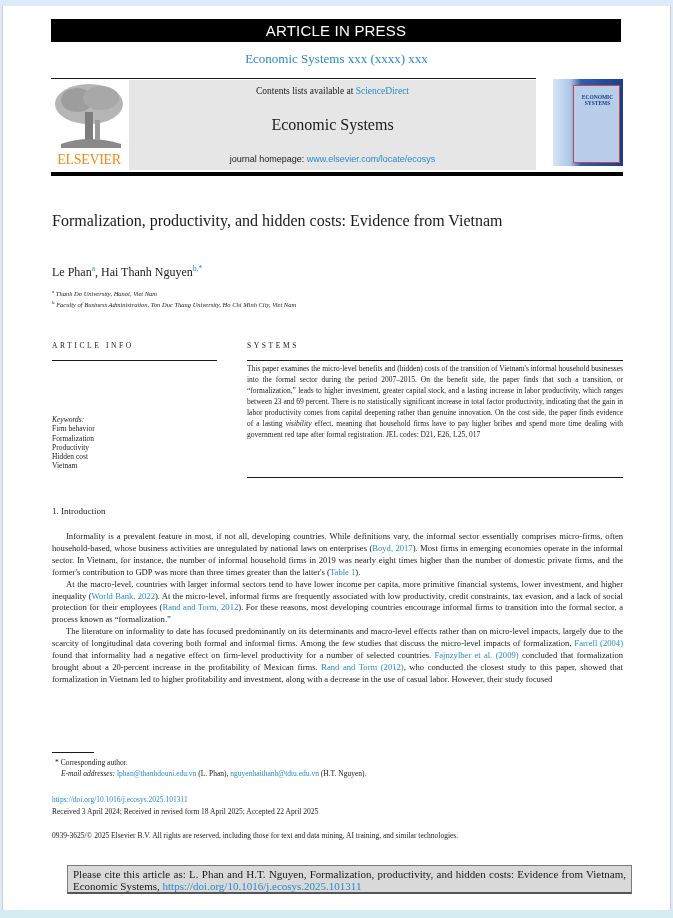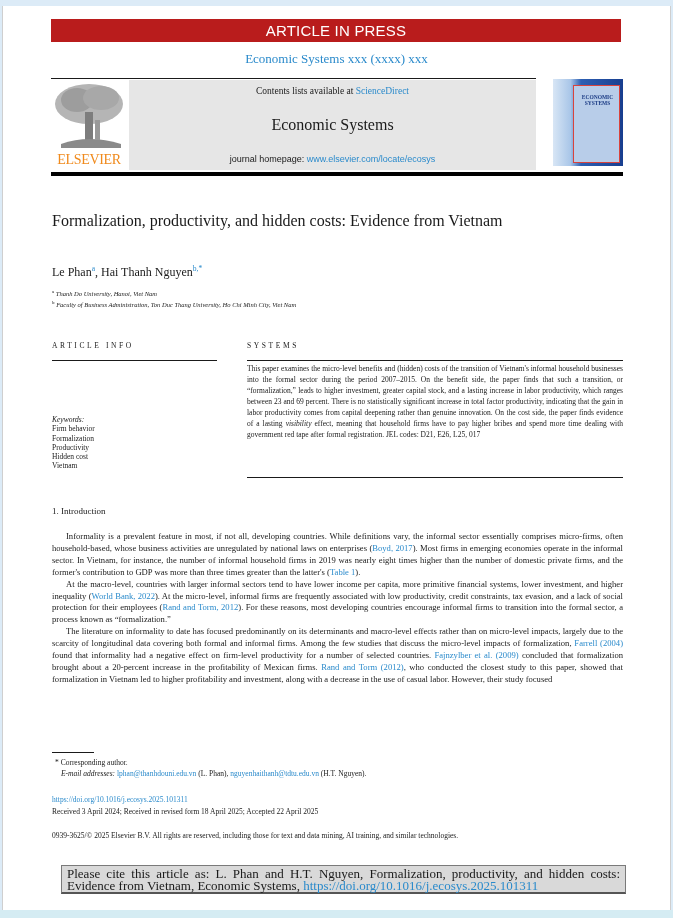--- a/index.html
+++ b/index.html
@@ -15,21 +15,21 @@
     background: #ffffff;
     border-left: 1px solid #cfcfcf;
     border-right: 1px solid #cfcfcf;
   }
   .bottom-strip {
     position: absolute; left: 0; top: 910px; width: 673px; height: 8px;
     background: #d5ecf3;
   }
   .aip-bar {
     position: absolute; left: 48px; top: 13px; width: 570px; height: 23px;
-    background: #b91c1c; color: #ffffff;
+    background: #000000; color: #ffffff;
     font-family: "Liberation Sans", sans-serif; font-size: 15px;
     text-align: center; line-height: 23px; letter-spacing: 0.2px;
   }
   .journal-ref {
     position: absolute; left: 0; width: 667px; top: 45px;
     text-align: center; font-size: 13px; color: #2a8acb;
   }
   .header-rule-top {
     position: absolute; left: 48px; top: 72px; width: 485px; height: 1px; background: #1a1a1a;
   }
@@ -109,24 +109,24 @@
     position: absolute; left: 52px; top: 751px; font-size: 7.5px; line-height: 11px; color: #1a1a1a;
   }
   .footnote .em { font-style: italic; }
   .doi-block {
     position: absolute; left: 49px; top: 788px; font-size: 7.5px; line-height: 12px; color: #1a1a1a;
   }
   .copyright {
     position: absolute; left: 49px; top: 825px; font-size: 7.5px; color: #1a1a1a;
   }
   .cite-box {
-    position: absolute; left: 58px; top: 859px; width: 565px; height: 29px;
+    position: absolute; left: 64px; top: 859px; width: 565px; height: 29px;
     background: #d9d9d9; border: 1px solid #7a7a7a; border-bottom: 2px solid #555;
     padding: 2px 5px; box-sizing: border-box;
-    font-size: 13px; line-height: 12px; text-align: justify; color: #1a1a1a;
+    font-size: 11px; line-height: 12px; text-align: justify; color: #1a1a1a;
   }
 </style>
 </head>
 <body>
 
 <div class="page">
 
   <div class="aip-bar">ARTICLE IN PRESS</div>
   <div class="journal-ref">Economic Systems xxx (xxxx) xxx</div>
 

